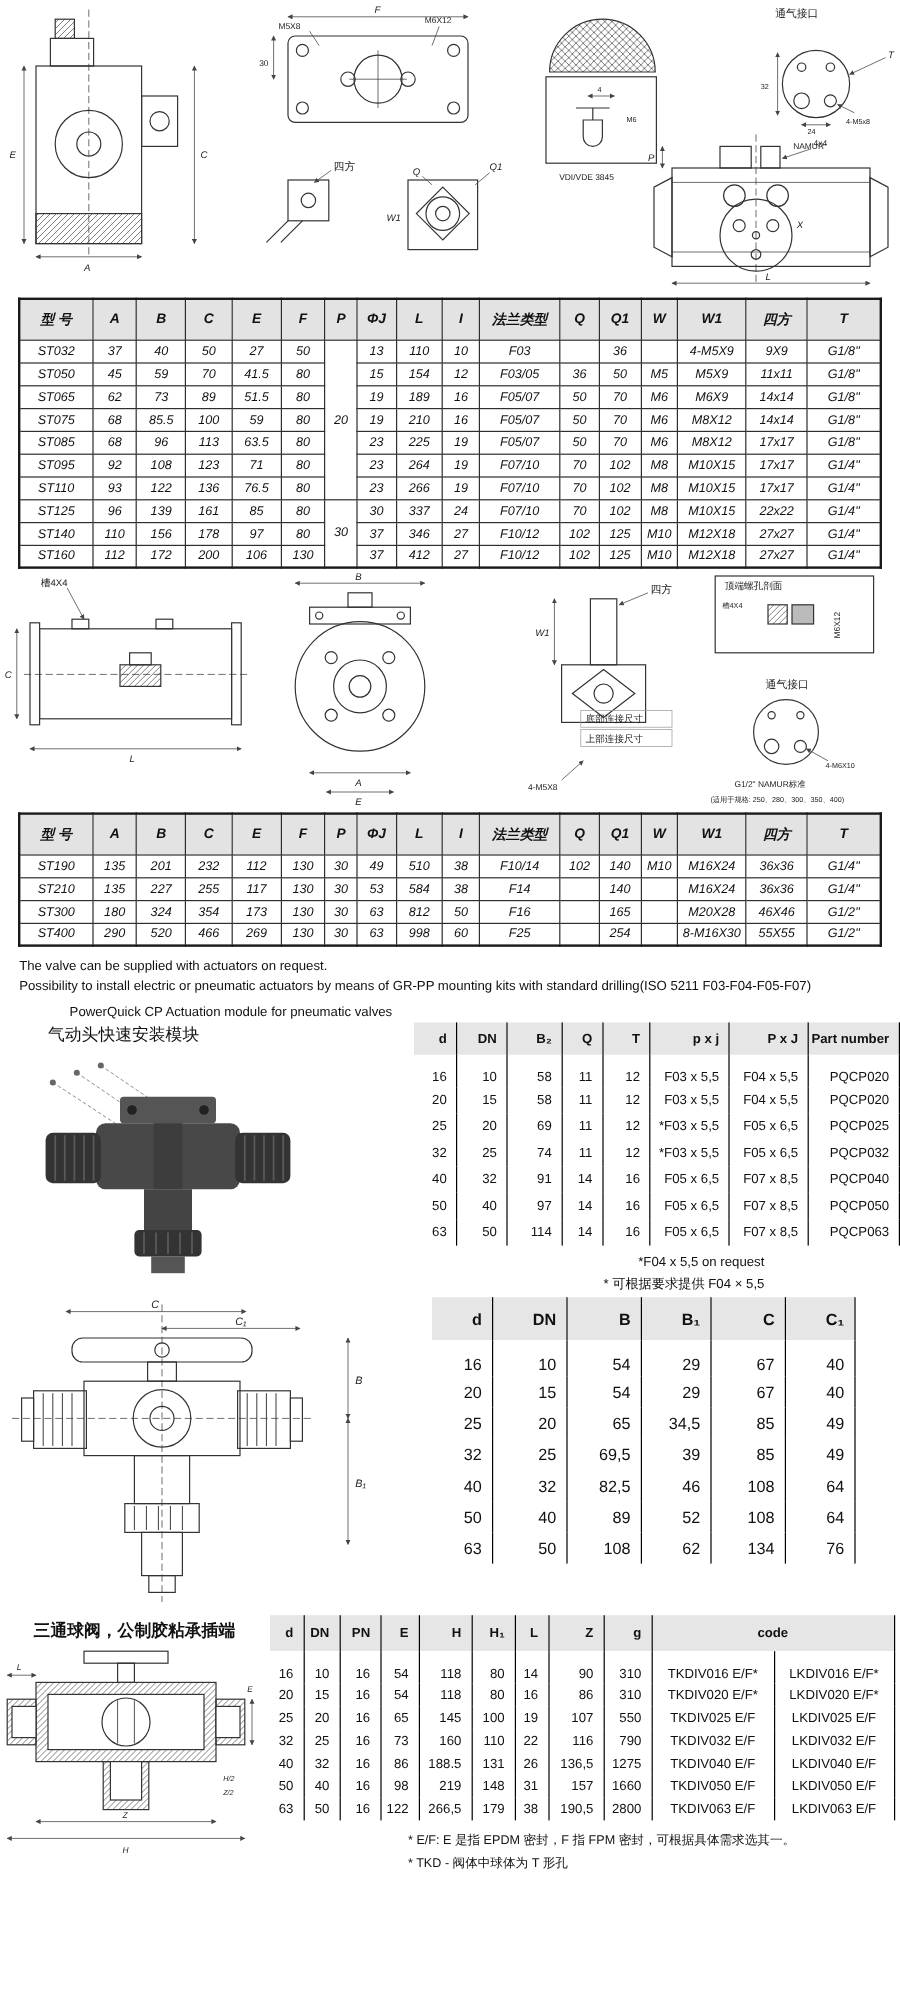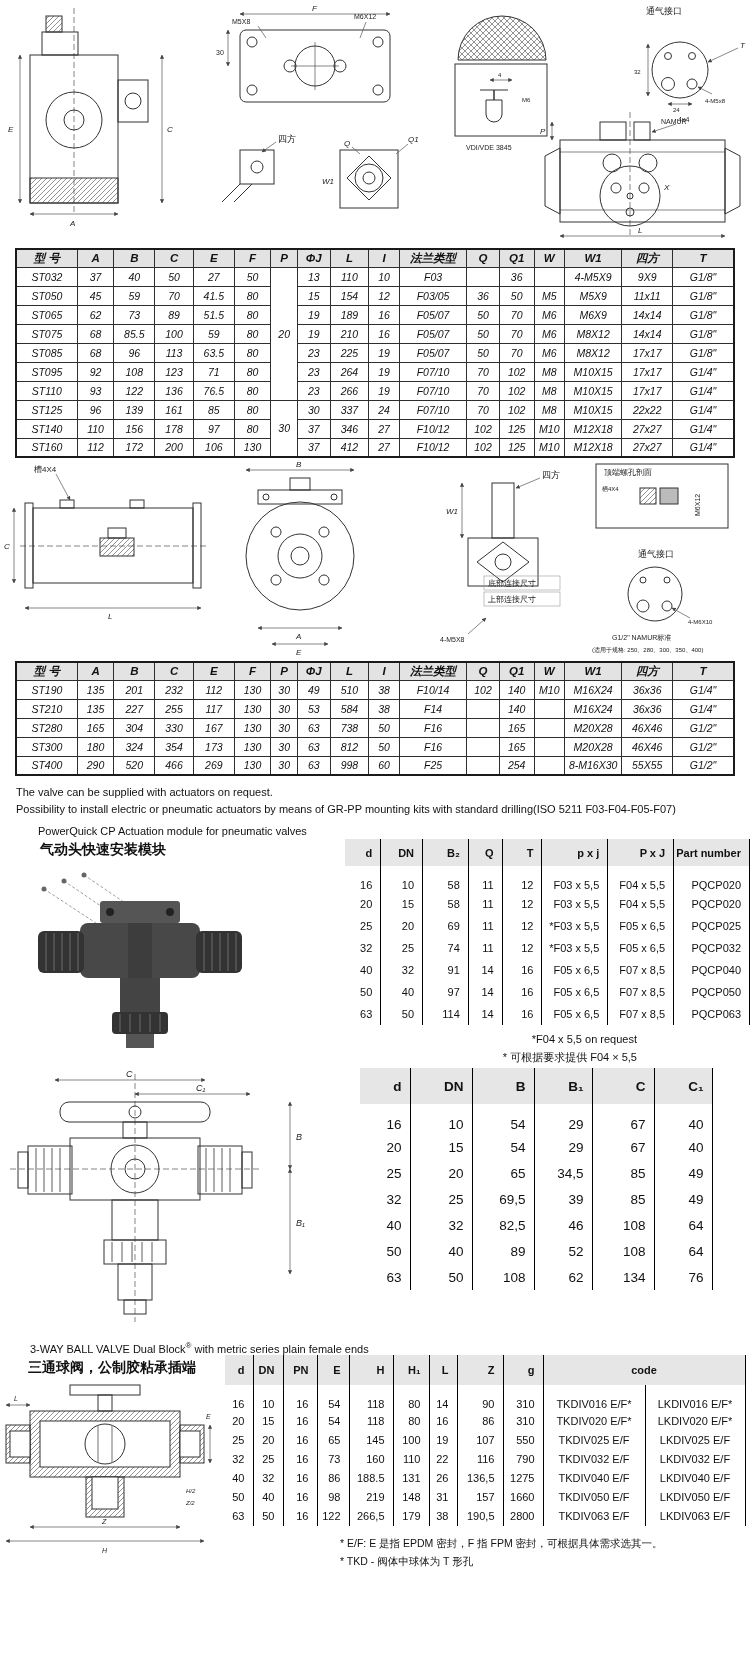--- a/index.html
+++ b/index.html
@@ -5,40 +5,40 @@
 *{margin:0;padding:0;box-sizing:border-box}
 html,body{background:#fff}
 body{width:750px;color:#111;font-family:"Liberation Sans","DejaVu Sans",sans-serif}
 .draw{position:relative;display:block}
 svg{display:block}
 svg text{font-family:"Liberation Sans","DejaVu Sans",sans-serif;fill:#222;stroke:none}
 .dimtxt{font-style:italic}
 
 .bigtable{border-collapse:collapse;margin:3px auto 0;width:720px;border:2px solid #1a1a1a;font-style:italic;table-layout:fixed}
 .bigtable td{border:1px solid #2e2e2e;text-align:center;font-size:10.5px;height:19px;padding:0 1px;overflow:hidden}
-.bigtable thead td{background:#e3e3e3;font-weight:bold;font-size:11.5px;height:18px}
+.bigtable thead td{background:#e3e3e3;font-weight:bold;font-size:11.5px;height:34px}
 
 .flat{border-collapse:collapse;table-layout:fixed}
 .flat td{border-right:1.4px solid #000;text-align:right;padding:2px 8px 2px 2px;white-space:nowrap;overflow:hidden}
 .flat thead td{background:#e6e6e6;font-weight:bold}
 .flat tbody tr:first-child td{padding-top:13px}
 .pqtable td{font-size:11px;height:22px}
 .pqtable thead td{height:27px}
 .pqtable thead td:last-child{text-align:center}
 .dimstable td{font-size:13.5px;height:26px}
 .dimstable thead td{height:36px}
 .twtable td{font-size:11px;height:19px}
 .twtable thead td{height:30px;}
 .twtable td:nth-child(10),.twtable td:nth-child(11){text-align:center;padding-right:2px}
 
 .paras{margin:10px 16px 6px}
 .p-en{font-size:11px;margin-bottom:5px}
 .p-cn{font-size:13.5px;line-height:1.45;margin-top:3px}
-.sec-title{font-size:11px;margin:10px 0 2px 38px}
-.sec-sub{font-size:14px;font-weight:bold;margin:2px 0 2px 40px}
+.sec-title{font-size:11px;margin:10px 0 2px 58px}
+.sec-sub{font-size:14px;font-weight:normal;margin:2px 0 2px 40px}
 .flexrow{display:flex;align-items:flex-start}
 .pq-left{width:345px;flex:0 0 345px}
 .pq-notes{width:396px;text-align:right;padding:6px 104px 2px 0;font-size:11px;line-height:1.6}
 .dims-left{width:360px;flex:0 0 360px}
 .tw-title{font-size:11px;margin:8px 0 0 30px}
 .tw-title sup{font-size:8px}
 .tw-left{width:225px;flex:0 0 225px}
 .tw-sub{font-size:14px;font-weight:bold;margin:4px 0 4px 28px}
 .tw-foot{margin:8px 0 0 115px;font-size:10.5px;line-height:1.75}
 </style>
@@ -570,39 +570,20 @@
         <td>53</td>
         <td>584</td>
         <td>38</td>
         <td>F14</td>
         <td></td>
         <td>140</td>
         <td></td>
         <td>M16X24</td>
         <td>36x36</td>
         <td>G1/4"</td>
-      </tr>
-      <tr>
-        <td>ST280</td>
-        <td>165</td>
-        <td>304</td>
-        <td>330</td>
-        <td>167</td>
-        <td>130</td>
-        <td>30</td>
-        <td>63</td>
-        <td>738</td>
-        <td>50</td>
-        <td>F16</td>
-        <td></td>
-        <td>165</td>
-        <td></td>
-        <td>M20X28</td>
-        <td>46X46</td>
-        <td>G1/2"</td>
       </tr>
       <tr>
         <td>ST300</td>
         <td>180</td>
         <td>324</td>
         <td>354</td>
         <td>173</td>
         <td>130</td>
         <td>30</td>
         <td>63</td>
@@ -919,21 +900,20 @@
           <td>108</td>
           <td>62</td>
           <td>134</td>
           <td>76</td>
         </tr>
       </tbody>
   </table>
 </div>
 
 <div>
-  <p class="tw-title"><span>3-WAY BALL VALVE Dual Block</span><sup>®</sup><span> with metric series plain female ends</span></p>
   <div class="flexrow">
     <div class="tw-left">
       <p class="tw-sub">三通球阀，公制胶粘承插端</p>
       <svg width="215" height="185" viewBox="0 0 215 185">
         <g stroke="#333" fill="none" stroke-width="1">
           <rect x="70" y="4" width="70" height="10"></rect>
           <rect x="98" y="14" width="14" height="16"></rect>
           <rect x="30" y="30" width="150" height="66" fill="url(#h1)"></rect>
           <rect x="40" y="40" width="130" height="46" fill="#fff"></rect>
           <circle cx="105" cy="63" r="20" fill="#fff"></circle>

